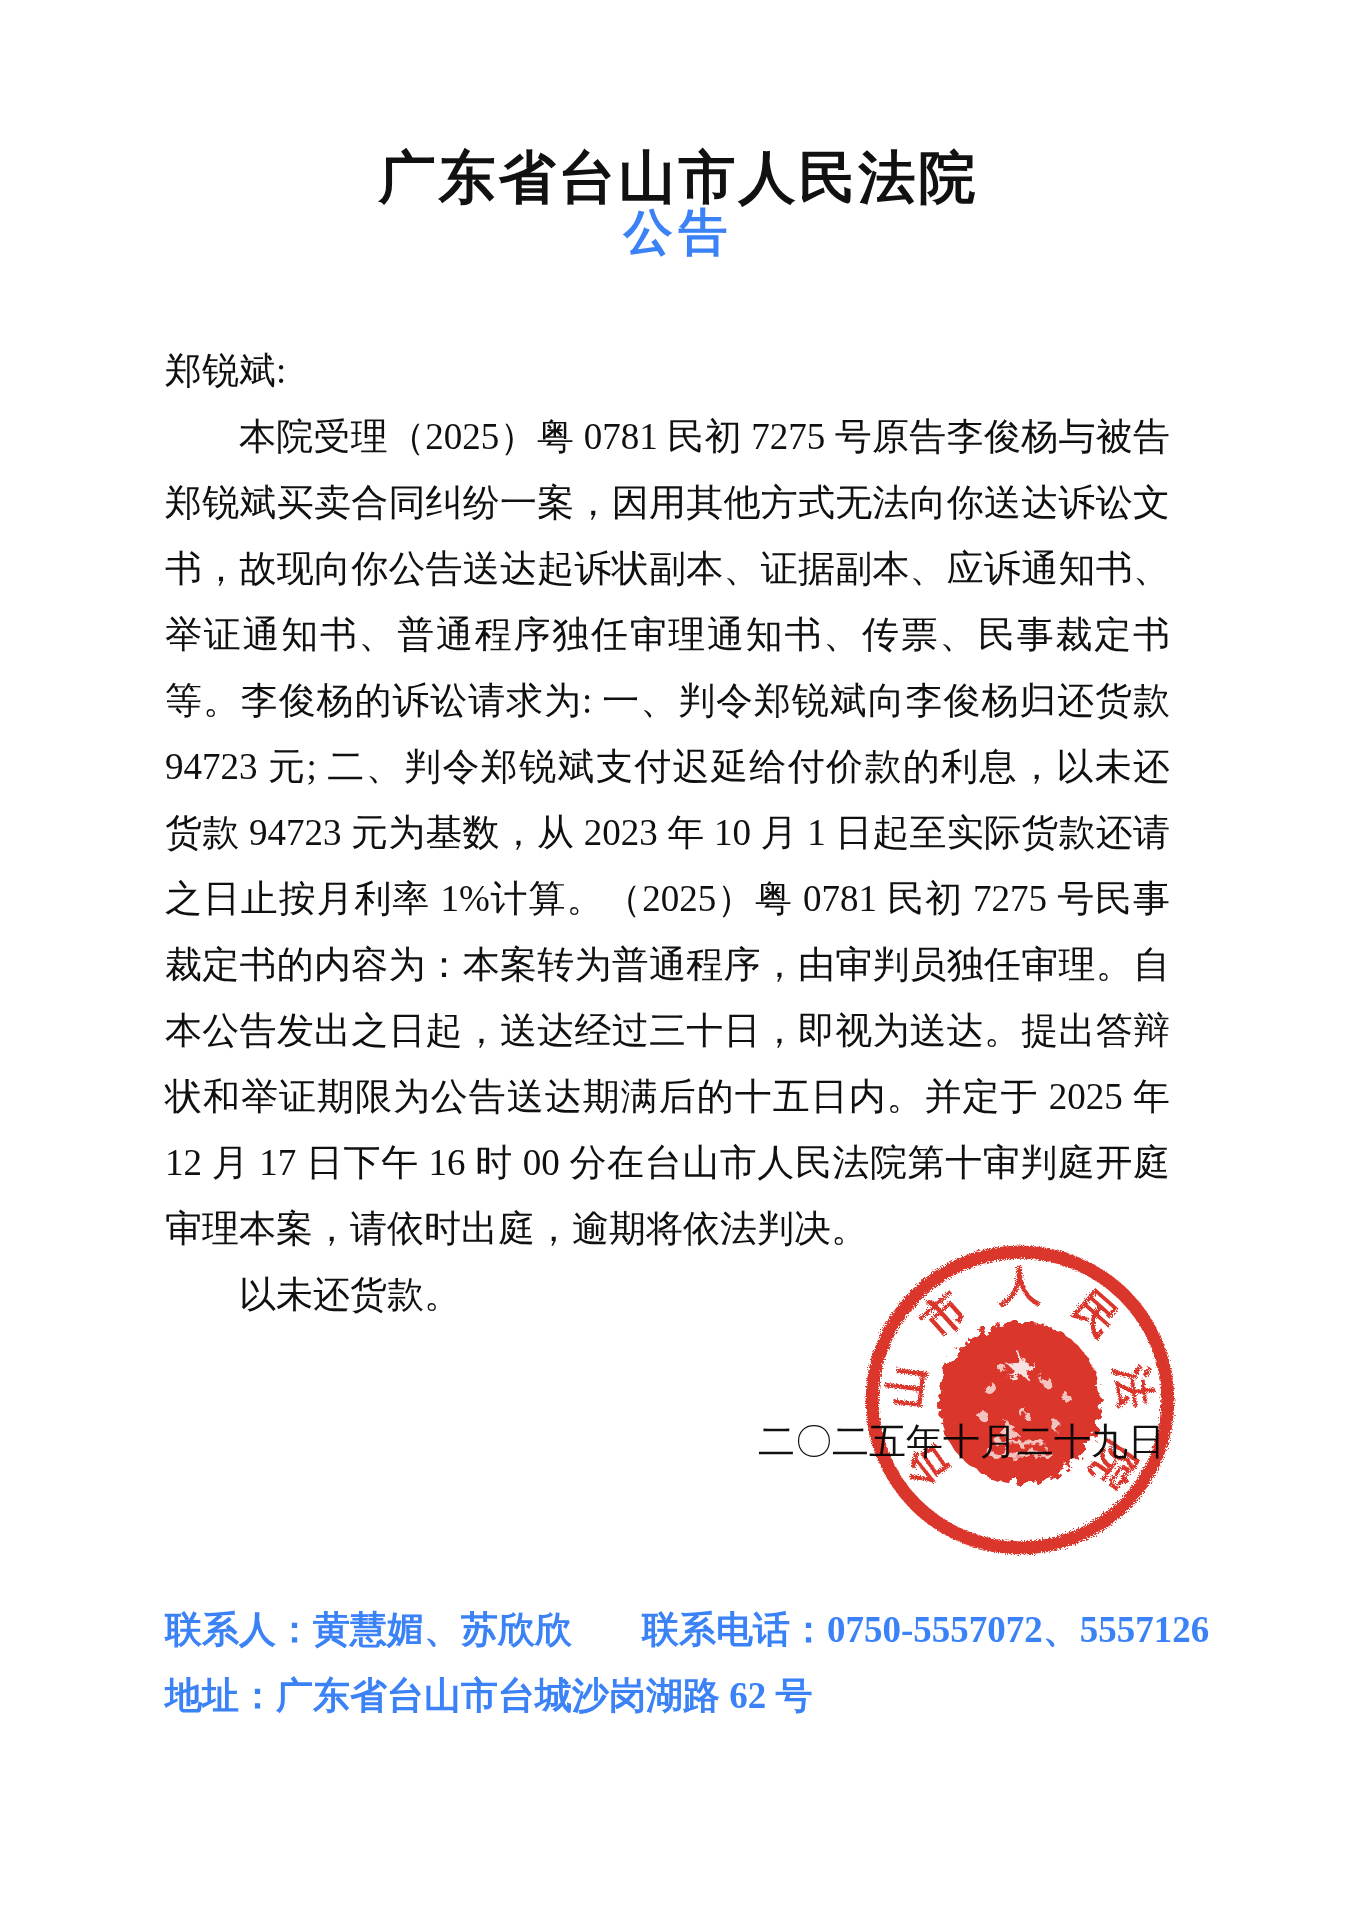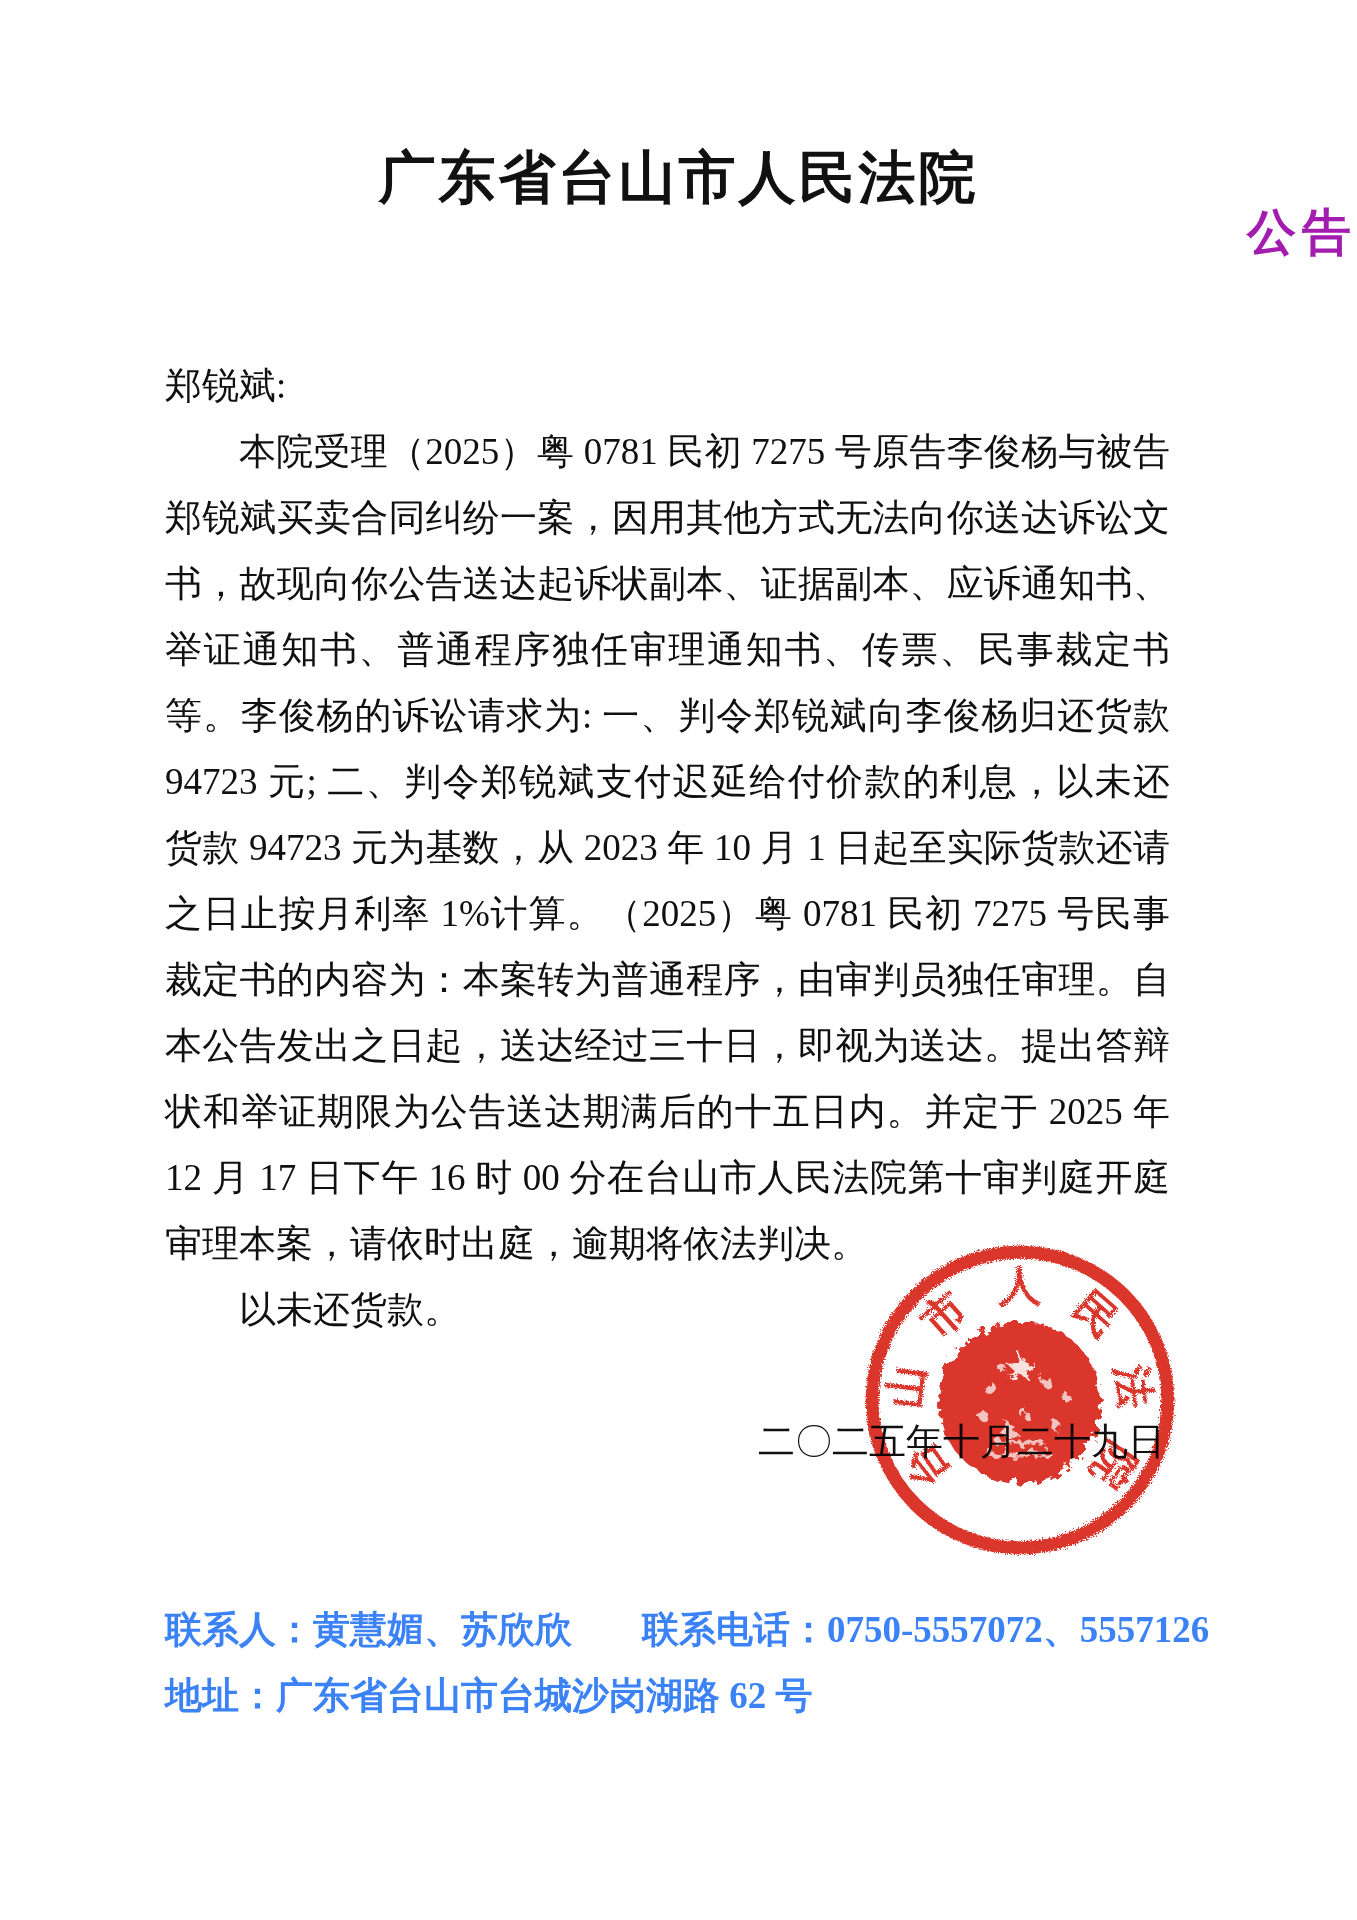--- a/index.html
+++ b/index.html
@@ -12,26 +12,26 @@
     color:#0d0d0d;
   }
   .court-title{
     position:absolute;top:140px;left:0;width:100%;
     text-align:center;
     font-size:57px;font-weight:700;letter-spacing:3px;
     color:#111;
   }
   .doc-type-title{
     position:absolute;top:200px;left:0;width:100%;
-    text-align:right;
+    text-align:center;
     font-size:49px;font-weight:700;letter-spacing:6px;
-    color:#a21caf;
+    color:#3b82f6;
   }
   .body-block{
-    position:absolute;top:353px;left:165px;width:1005px;
+    position:absolute;top:338px;left:165px;width:1005px;
     font-size:37px;line-height:66px;
     text-align:justify;
     text-justify:inter-ideograph;
     color:#101010;
   }
   .body-block p{margin:0;}
   .indent{text-indent:2em;}
   .date-line{
     position:absolute;top:1409px;left:0;right:192px;
     text-align:right;

